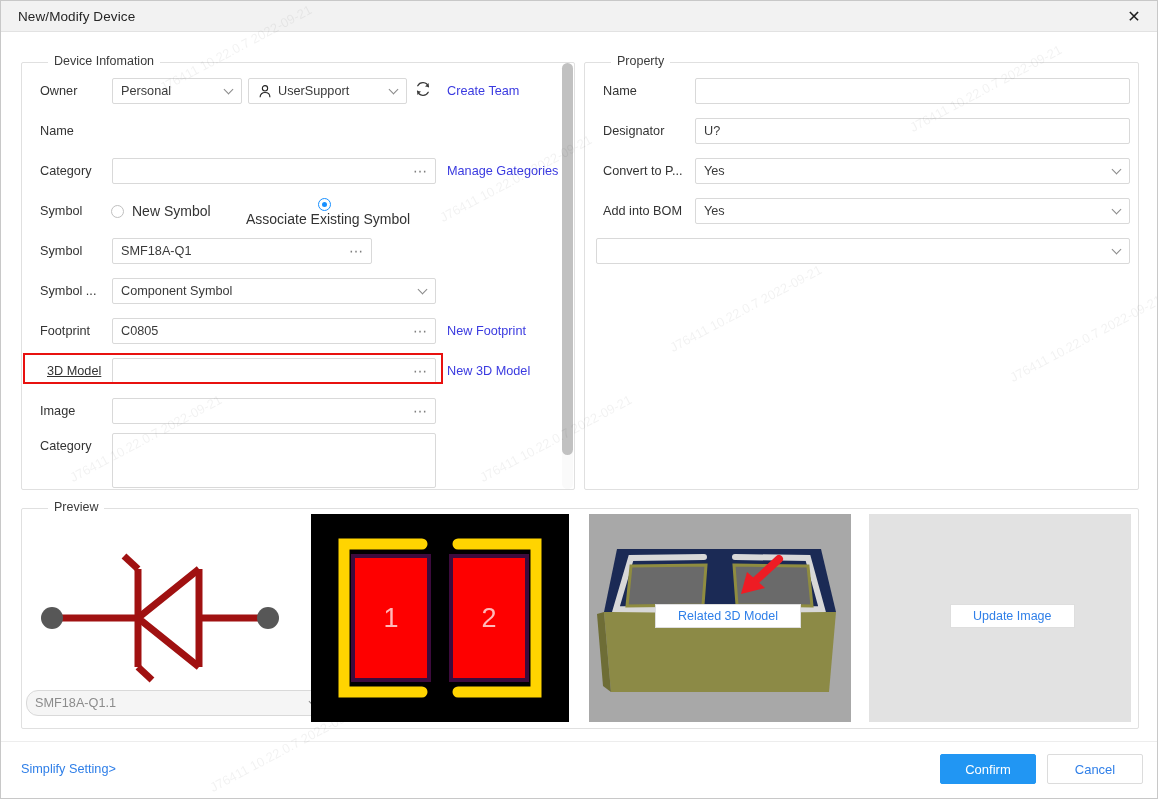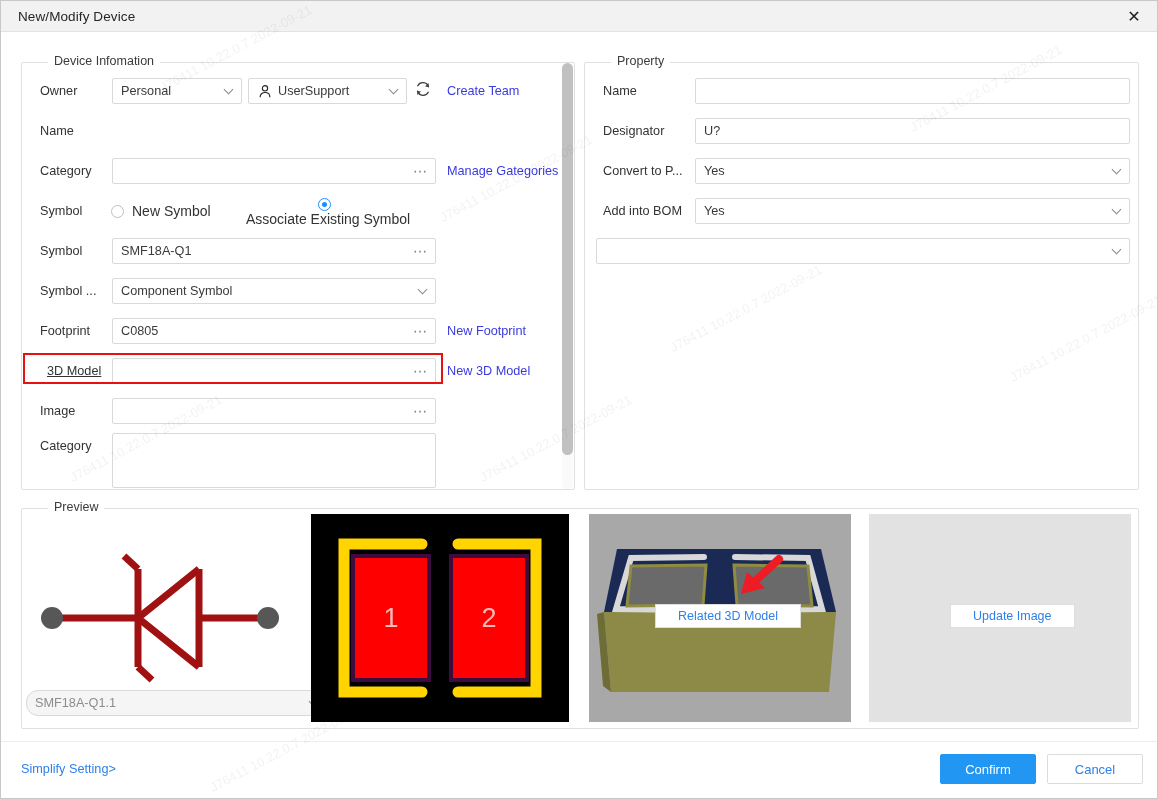--- a/index.html
+++ b/index.html
@@ -315,21 +315,21 @@
     <div class="radio-wrap" style="left:89px; top:135px;">
       <span class="radio"></span>
       <span class="radio-lbl">New Symbol</span>
     </div>
     <div class="radio-wrap" style="left:216px; top:135px;flex-direction:column;">
       <span class="radio on"></span>
       <span class="radio-lbl">Associate Existing Symbol</span>
     </div>
 
     <div class="lbl" style="left:18px; top:175px;">Symbol</div>
-    <div class="fld" style="left:90px; top:175px; width:324px;">
+    <div class="fld" style="left:90px; top:175px; width:260px;">
       <span>SMF18A-Q1</span>
       <span class="dots">⋯</span>
     </div>
 
     <div class="lbl" style="left:18px; top:215px;">Symbol ...</div>
     <div class="fld sel" style="left:90px; top:215px; width:324px;">
       <span>Component Symbol</span>
       <span class="caret"></span>
     </div>
 

